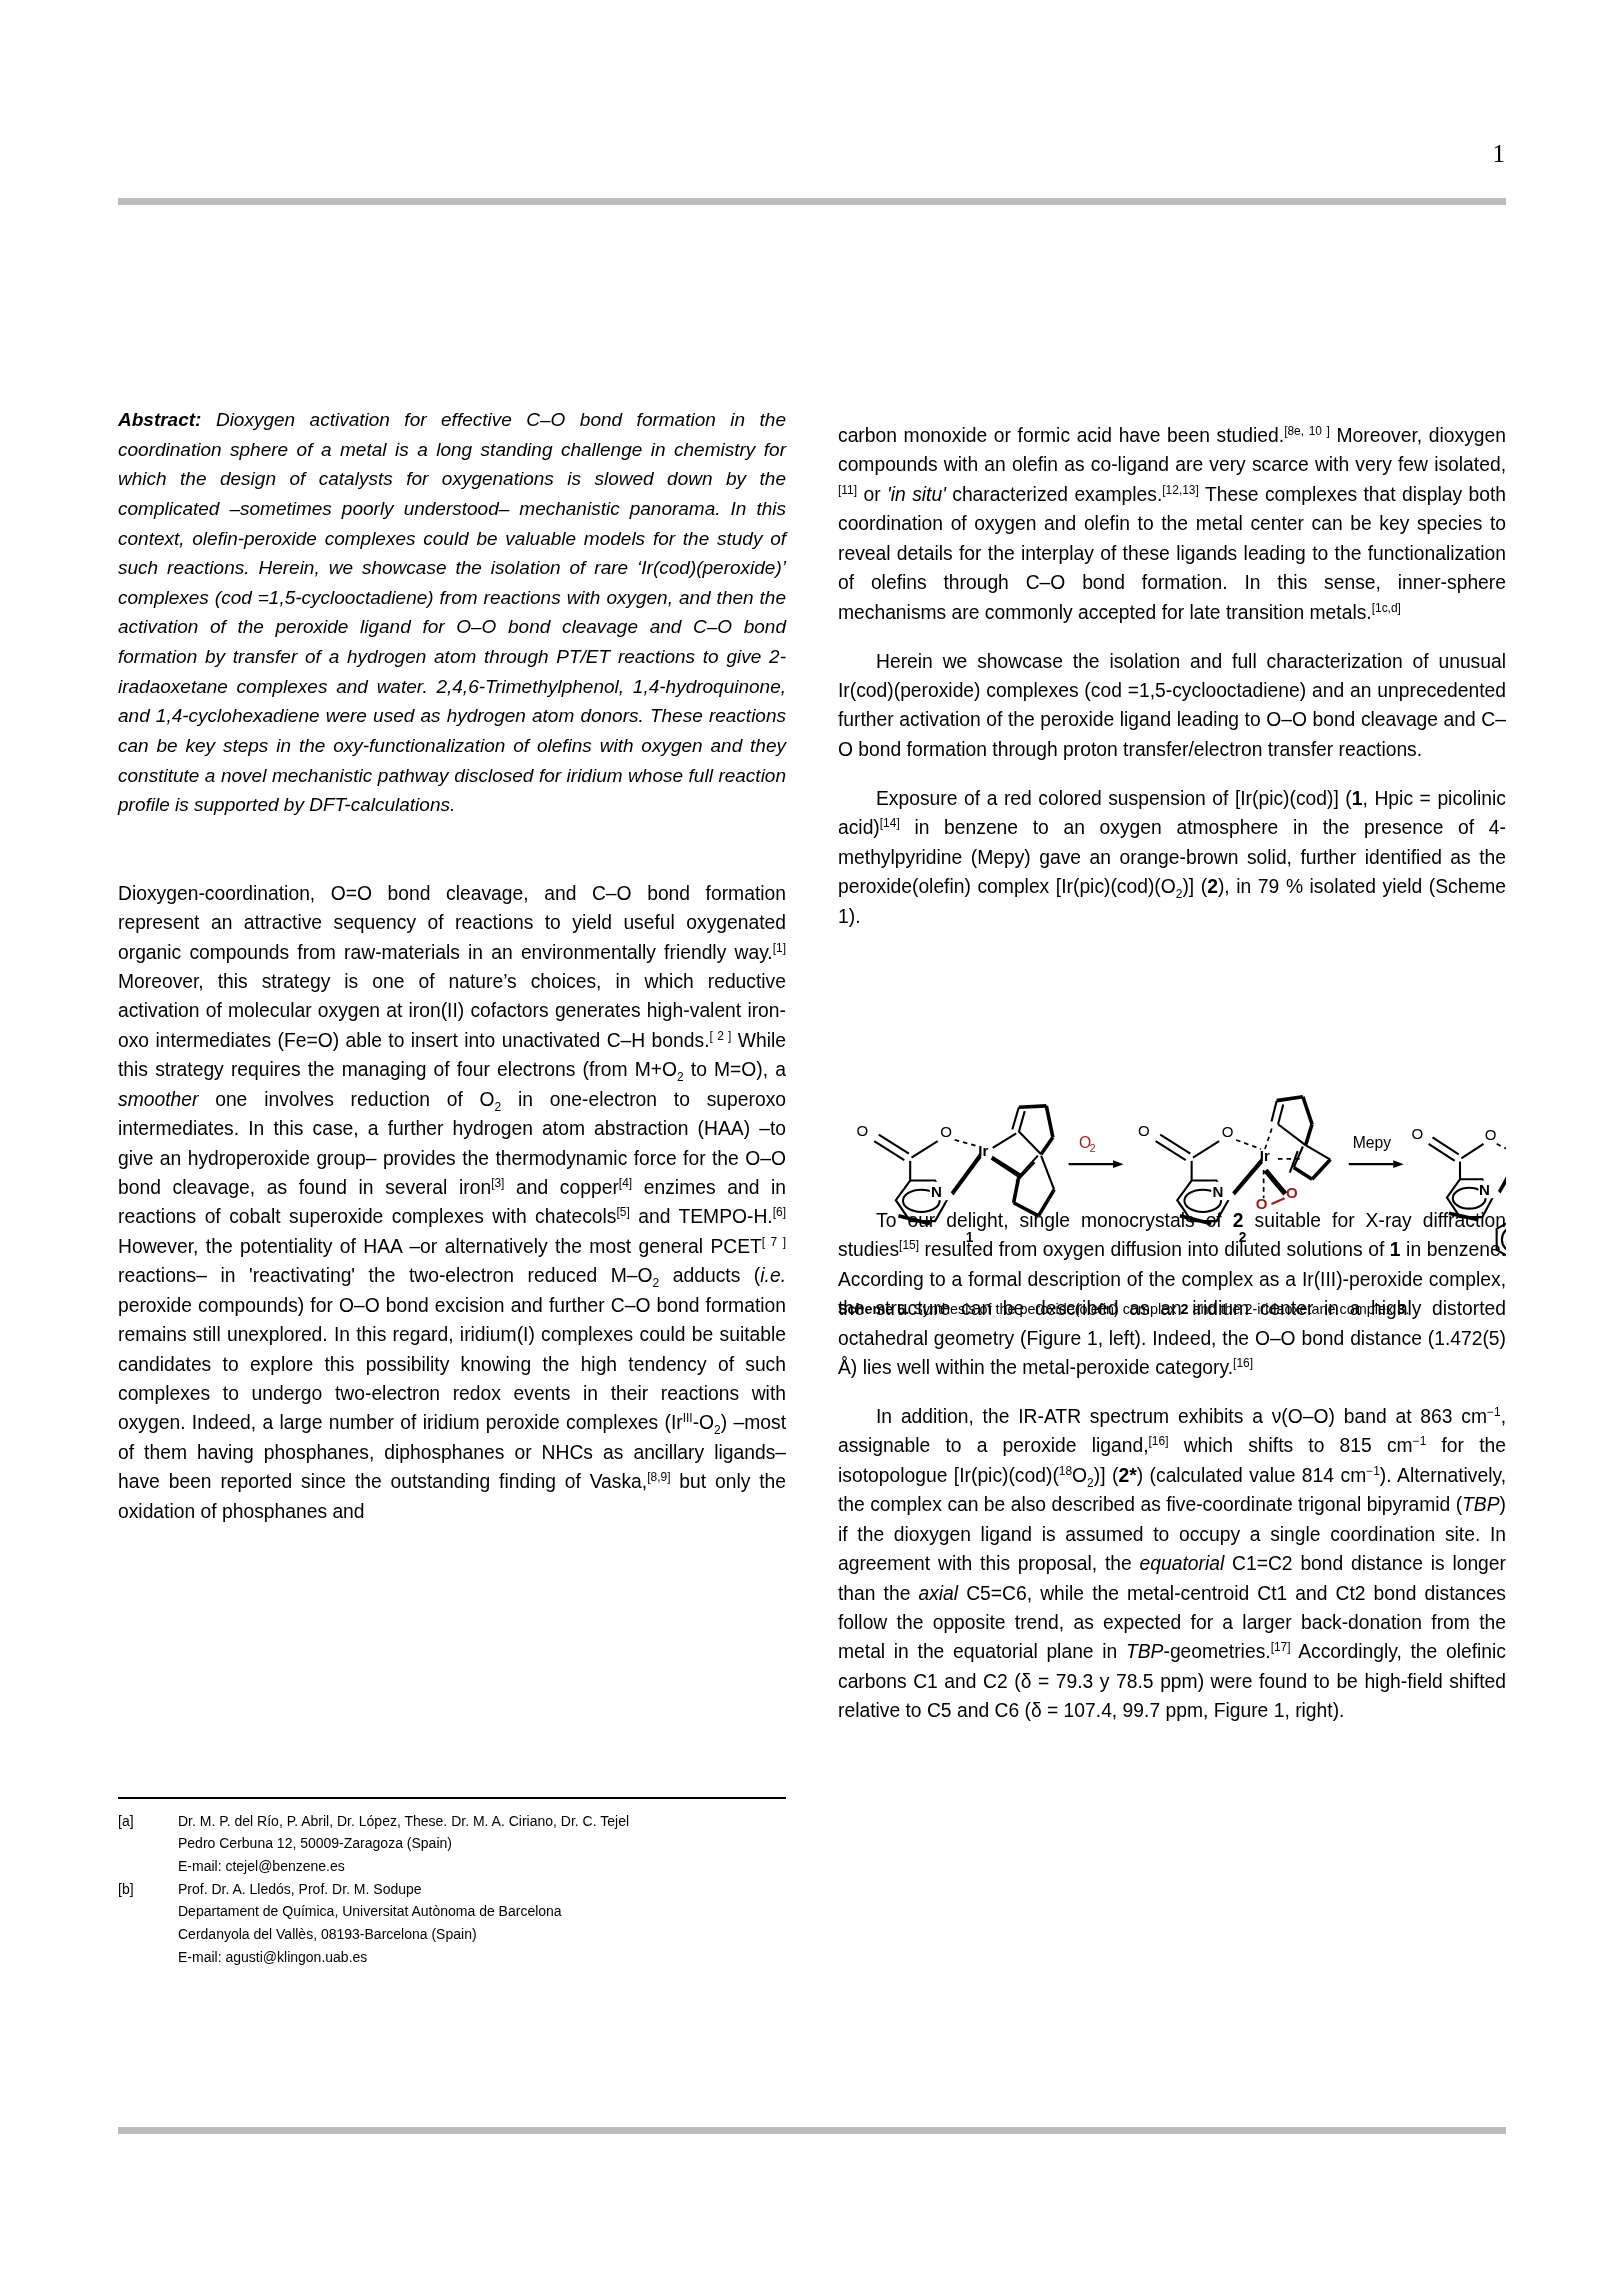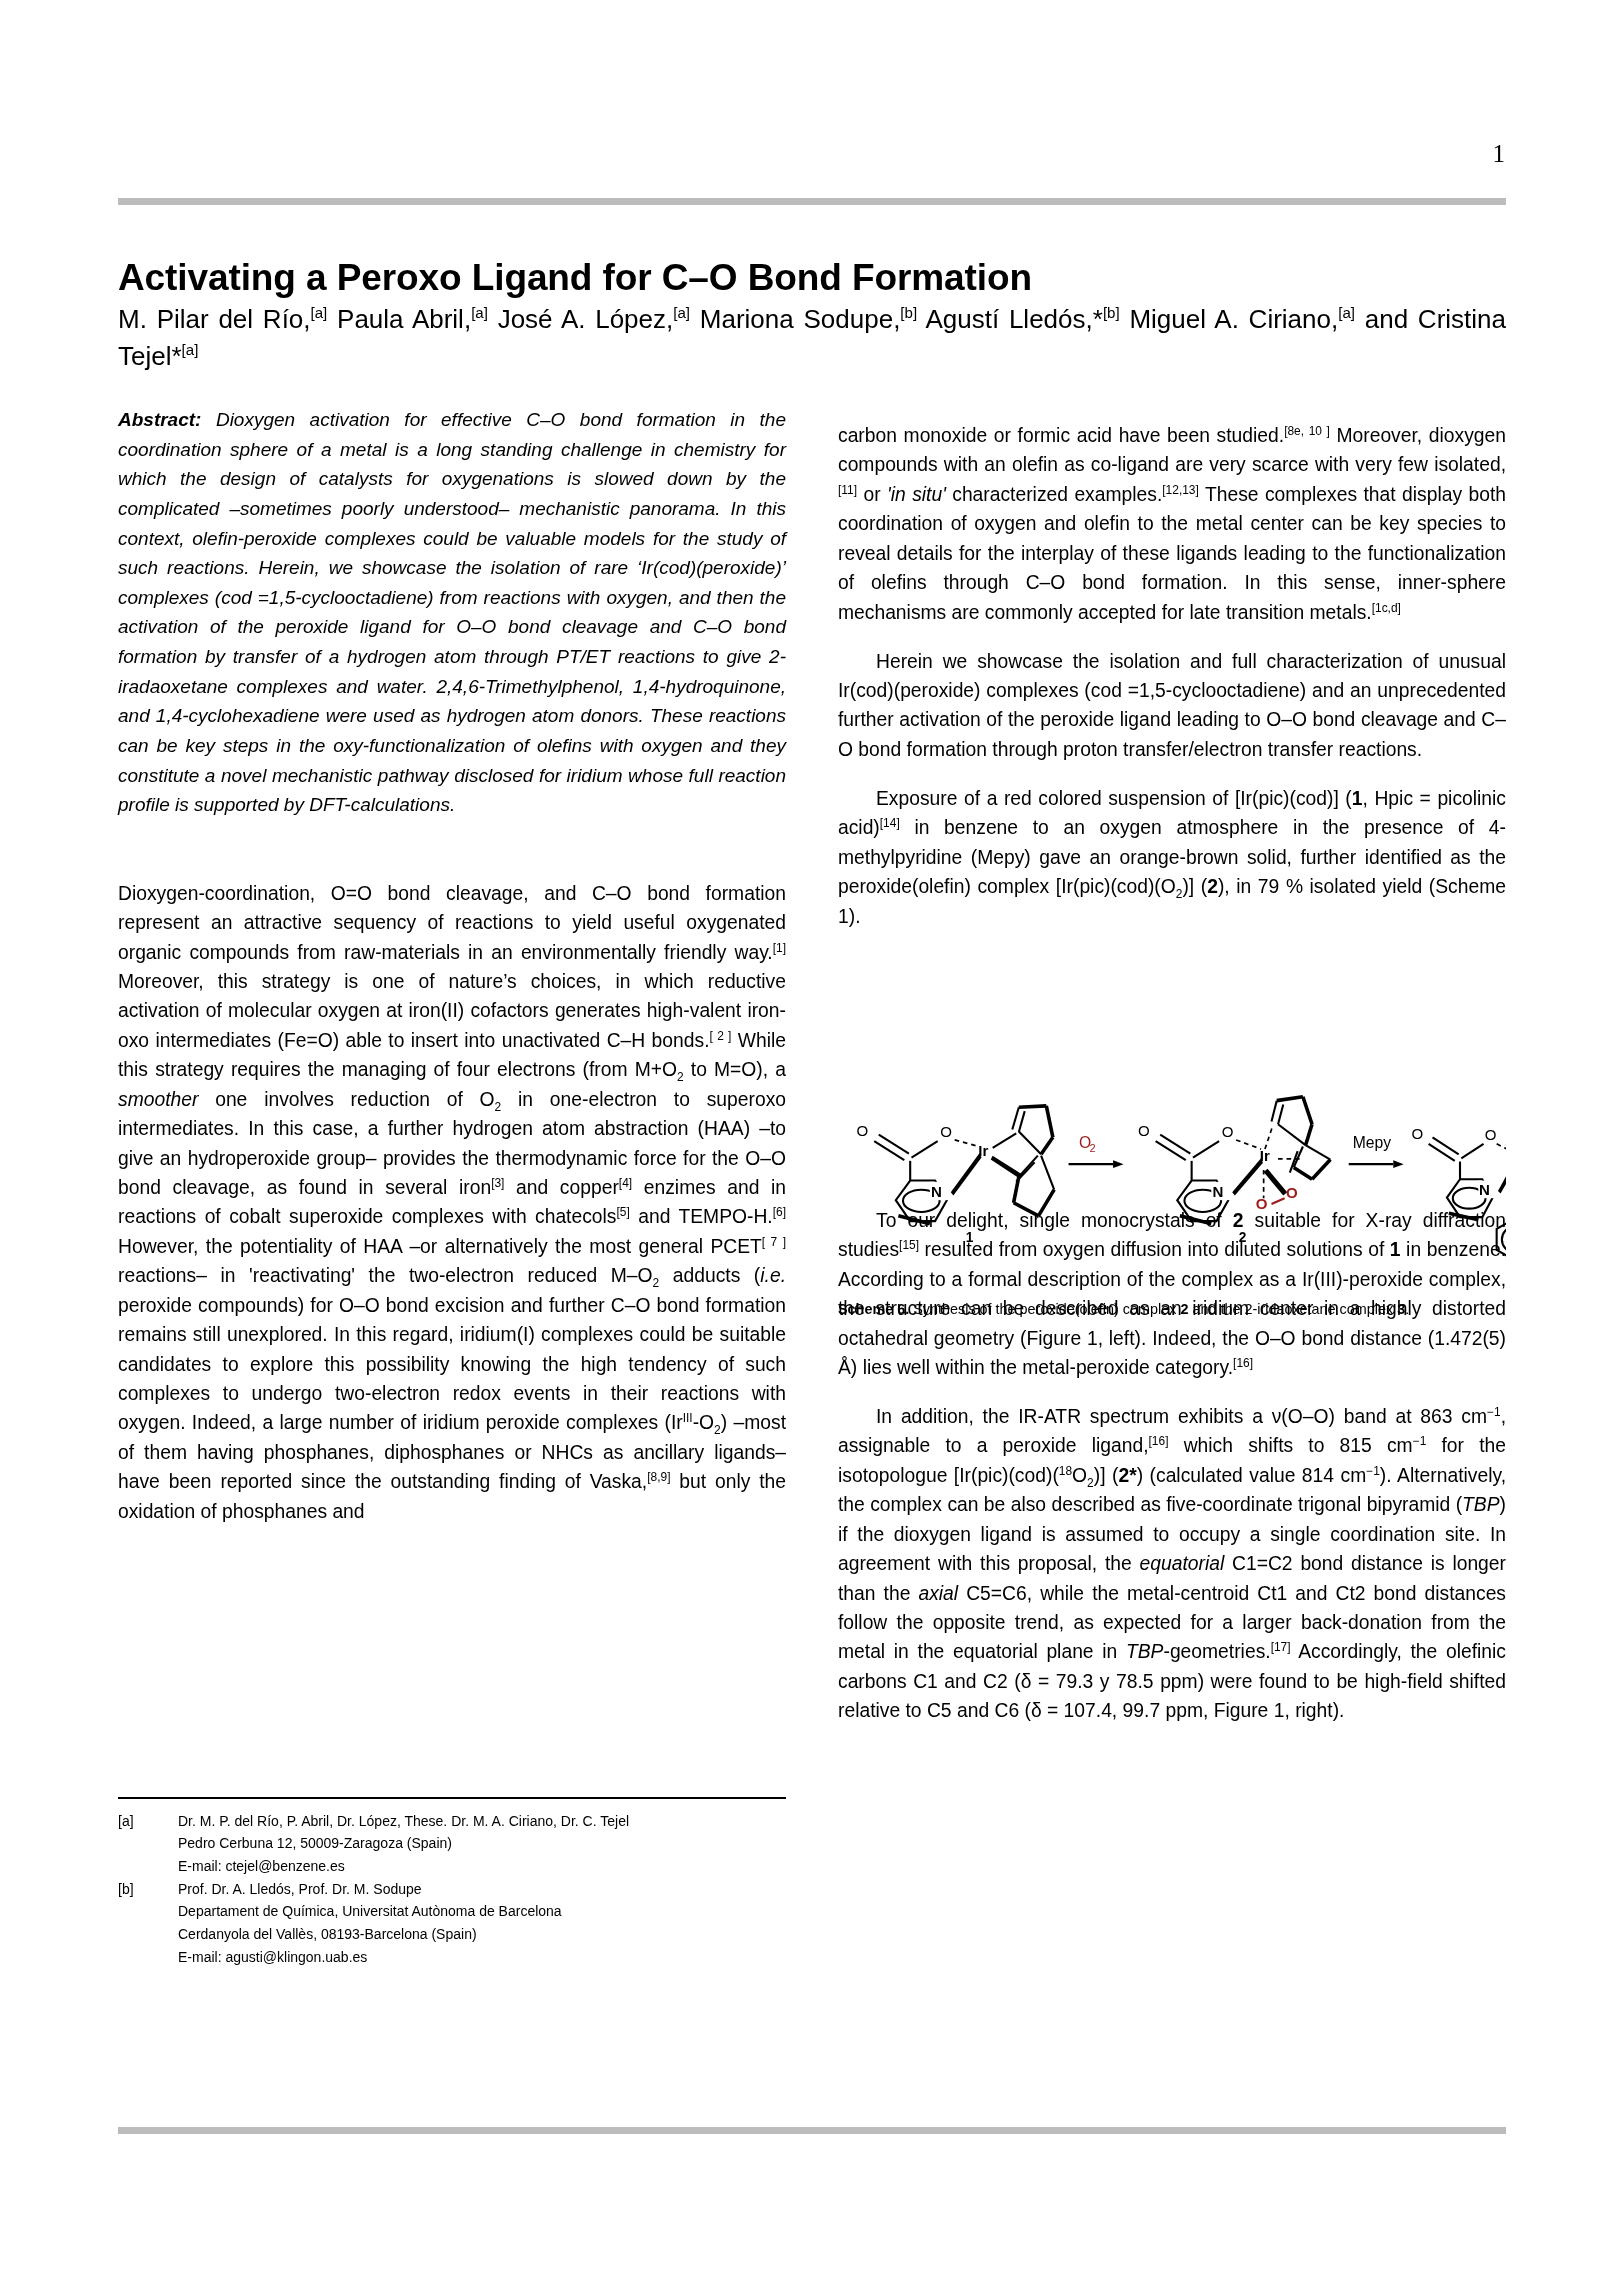--- a/index.html
+++ b/index.html
@@ -104,23 +104,21 @@
 </style>
 </head>
 <body>
 
 <div class="page">
 
   <div class="folio">1</div>
   <div class="rule-top"></div>
   <div class="rule-bottom"></div>
 
-  <h1 class="title">Activating a Peroxo Ligand for C–O Bond Formation</h1>
-
-  <div class="authors">M. Pilar del Río,<sup>[a]</sup> Paula Abril,<sup>[a]</sup> José A. López,<sup>[a]</sup> Mariona Sodupe,<sup>[b]</sup> Agustí Lledós,*<sup>[b]</sup> Miguel A. Ciriano,<sup>[a]</sup> and Cristina Tejel*<sup>[a]</sup></div>
+
 
   <div class="col col-left">
 
     <p class="abstract">
       <b>Abstract:</b>
       <span>Dioxygen activation for effective C–O bond formation in the coordination sphere of a metal is a long standing challenge in chemistry for which the design of catalysts for oxygenations is slowed down by the complicated –sometimes poorly understood– mechanistic panorama. In this context, olefin-peroxide complexes could be valuable models for the study of such reactions. Herein, we showcase the isolation of rare ‘Ir(cod)(peroxide)’ complexes (cod =1,5-cyclooctadiene) from reactions with oxygen, and then the activation of the peroxide ligand for O–O bond cleavage and C–O bond formation by transfer of a hydrogen atom through PT/ET reactions to give 2-iradaoxetane complexes and water. 2,4,6-Trimethylphenol, 1,4-hydroquinone, and  1,4-cyclohexadiene were used as hydrogen atom donors. These reactions can be key steps in the oxy-functionalization of olefins with oxygen and they constitute a novel mechanistic pathway disclosed for iridium whose full reaction profile is supported by DFT-calculations.</span>
     </p>
 
     <div class="gap-lg"></div>
 

